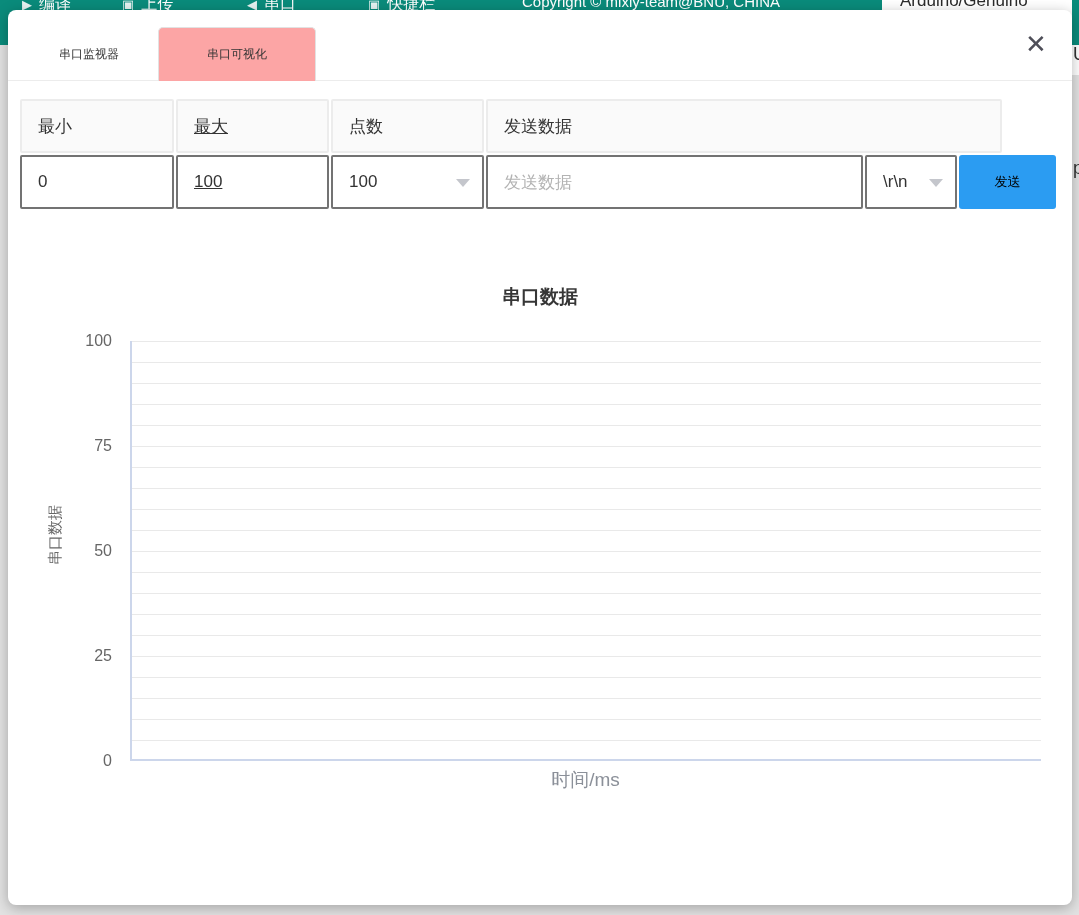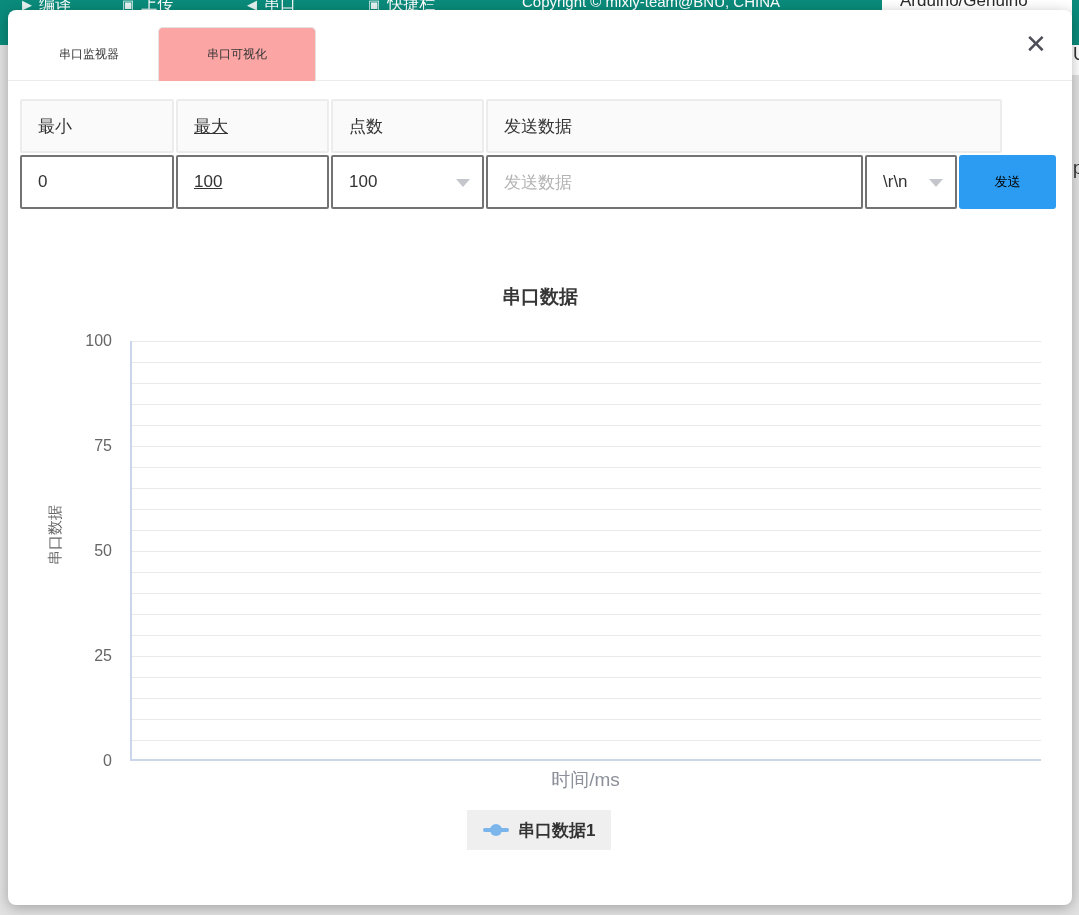--- a/index.html
+++ b/index.html
@@ -161,22 +161,15 @@
       </div>
     <div>
         <div class="ytick" style="top: 320px;">100</div>
         <div class="ytick" style="top: 425px;">75</div>
         <div class="ytick" style="top: 530px;">50</div>
         <div class="ytick" style="top: 635px; padding-left: 44px;">25</div>
         <div class="ytick" style="top: 740px;">0</div>
       </div>
     <div class="ylabel">串口数据</div>
     <div class="xlabel">时间/ms</div>
-    <div class="legend">
-      <span class="legend-marker">
-        <span class="legend-line"></span>
-          <span class="legend-dot"></span>
-      </span>
-      <span class="legend-text">串口数据1</span>
-    </div>
 
   </div>
 </div>
 
 </body></html>

